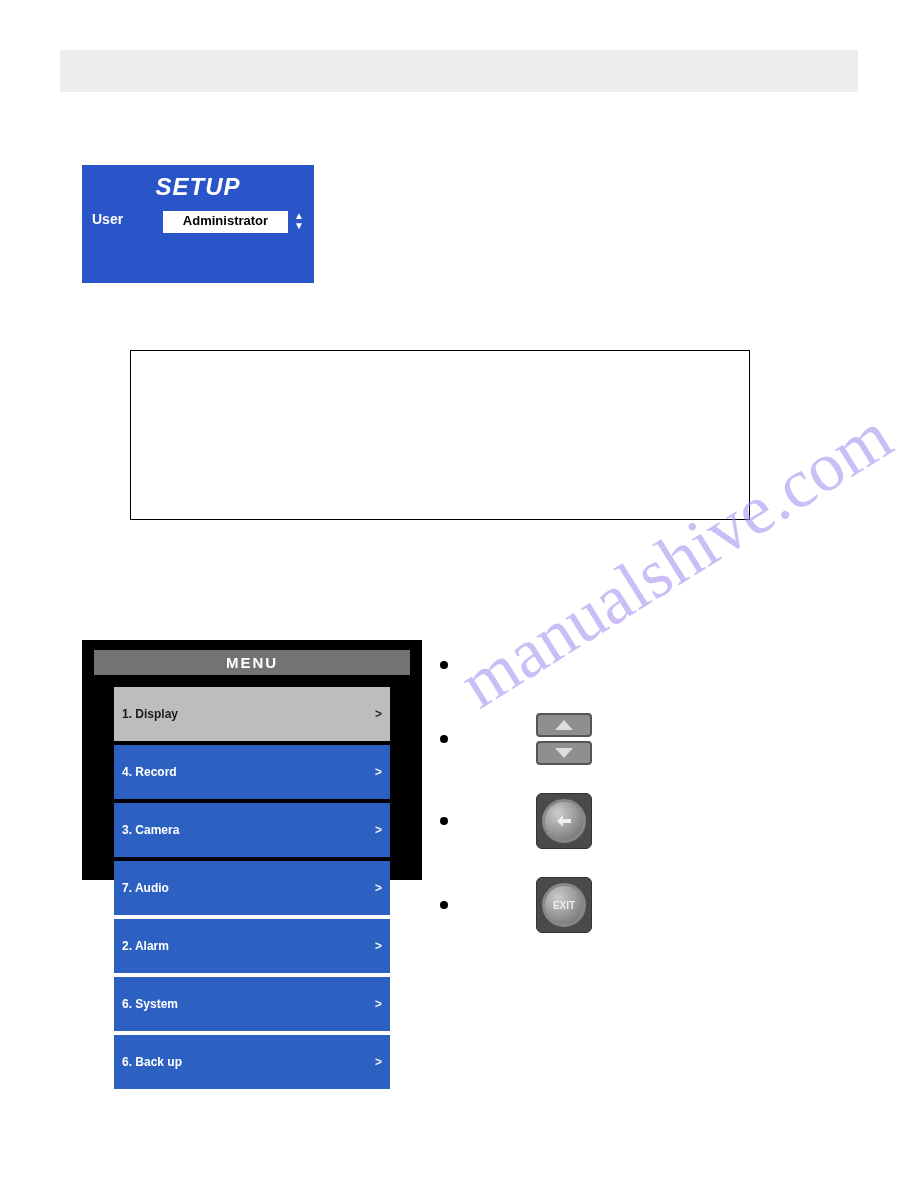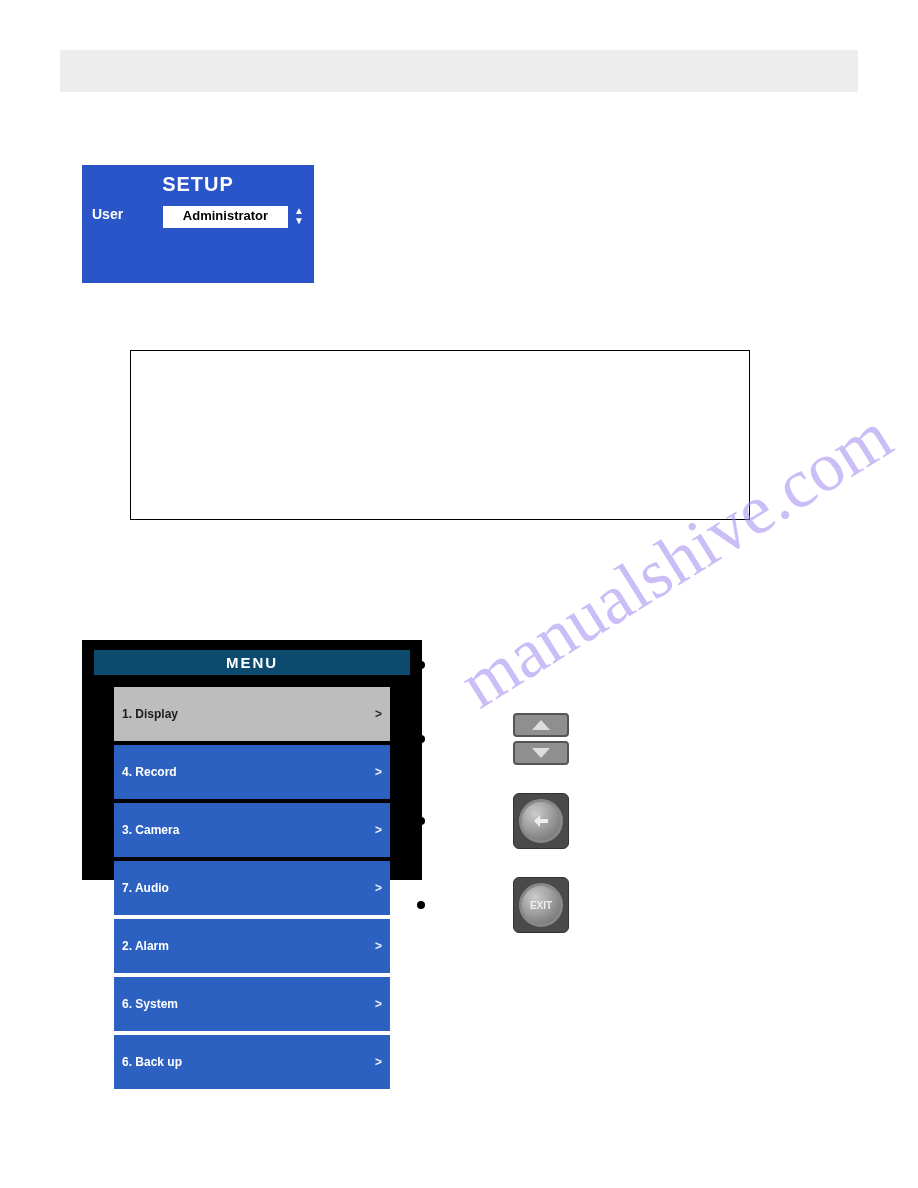--- a/index.html
+++ b/index.html
@@ -25,23 +25,24 @@
     width: 232px; height: 118px;
     background: #2a55c9;
     color: #fff;
     font-weight: bold;
     font-size: 14px;
     padding: 8px 10px;
     position: absolute;
   }
   .setup-title {
     text-align: center;
-    font-size: 20px;
+    font-size: 24px;
     letter-spacing: 1px;
     margin-bottom: 10px;
+    font-style: italic;
   }
   .setup-row {
     display: flex;
     align-items: flex-start;
     margin-bottom: 8px;
   }
   .setup-label { width: 78px; }
   .setup-field {
     background: #fff;
     color: #000;
@@ -97,21 +98,21 @@
 
   
   .menu-panel {
     position: absolute;
     top: 640px; left: 82px;
     width: 340px; height: 240px;
     background: #000;
     padding: 10px 12px;
   }
   .menu-title {
-    background: #0c4a6e;
+    background: #737373;
     color: #fff;
     text-align: center;
     font-weight: bold;
     font-size: 15px;
     letter-spacing: 2px;
     padding: 4px 0;
     margin-bottom: 12px;
   }
   .menu-item {
     background: #2c61c2;
@@ -126,21 +127,21 @@
   }
   .menu-item.selected {
     background: #bdbdbd;
     color: #1a1a1a;
   }
   .menu-item .chev { font-size: 12px; opacity: .9; }
 
   
   .bullets {
     position: absolute;
-    top: 645px; left: 417px;
+    top: 645px; left: 440px;
     width: 440px;
   }
   .bullet-row {
     display: flex;
     align-items: center;
     gap: 20px;
     margin-bottom: 28px;
     min-height: 40px;
   }
   .bullet-dot {

